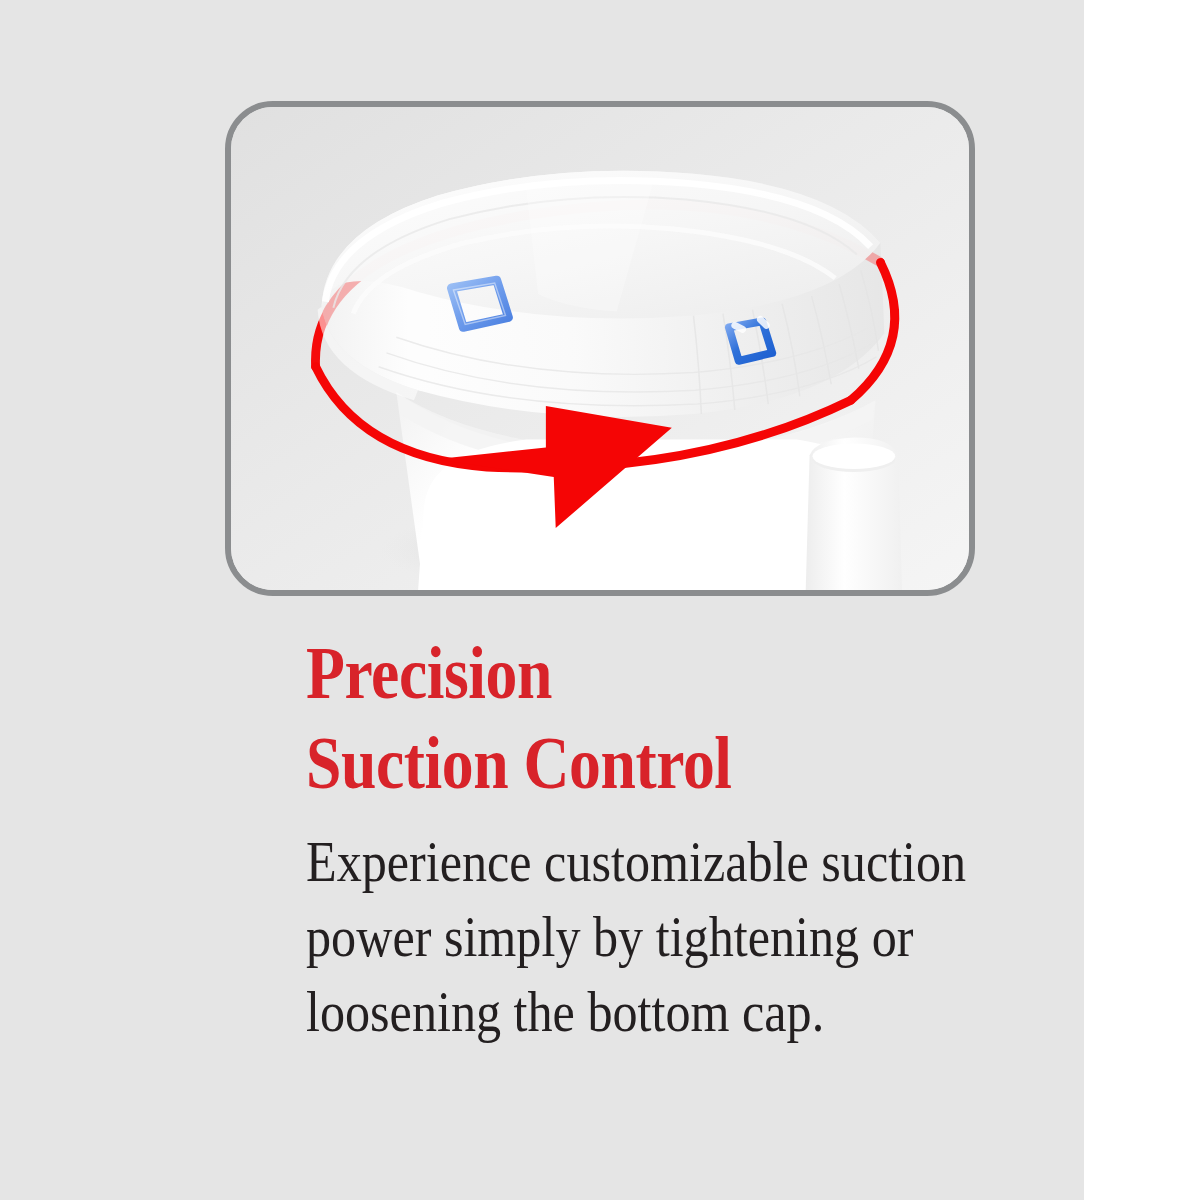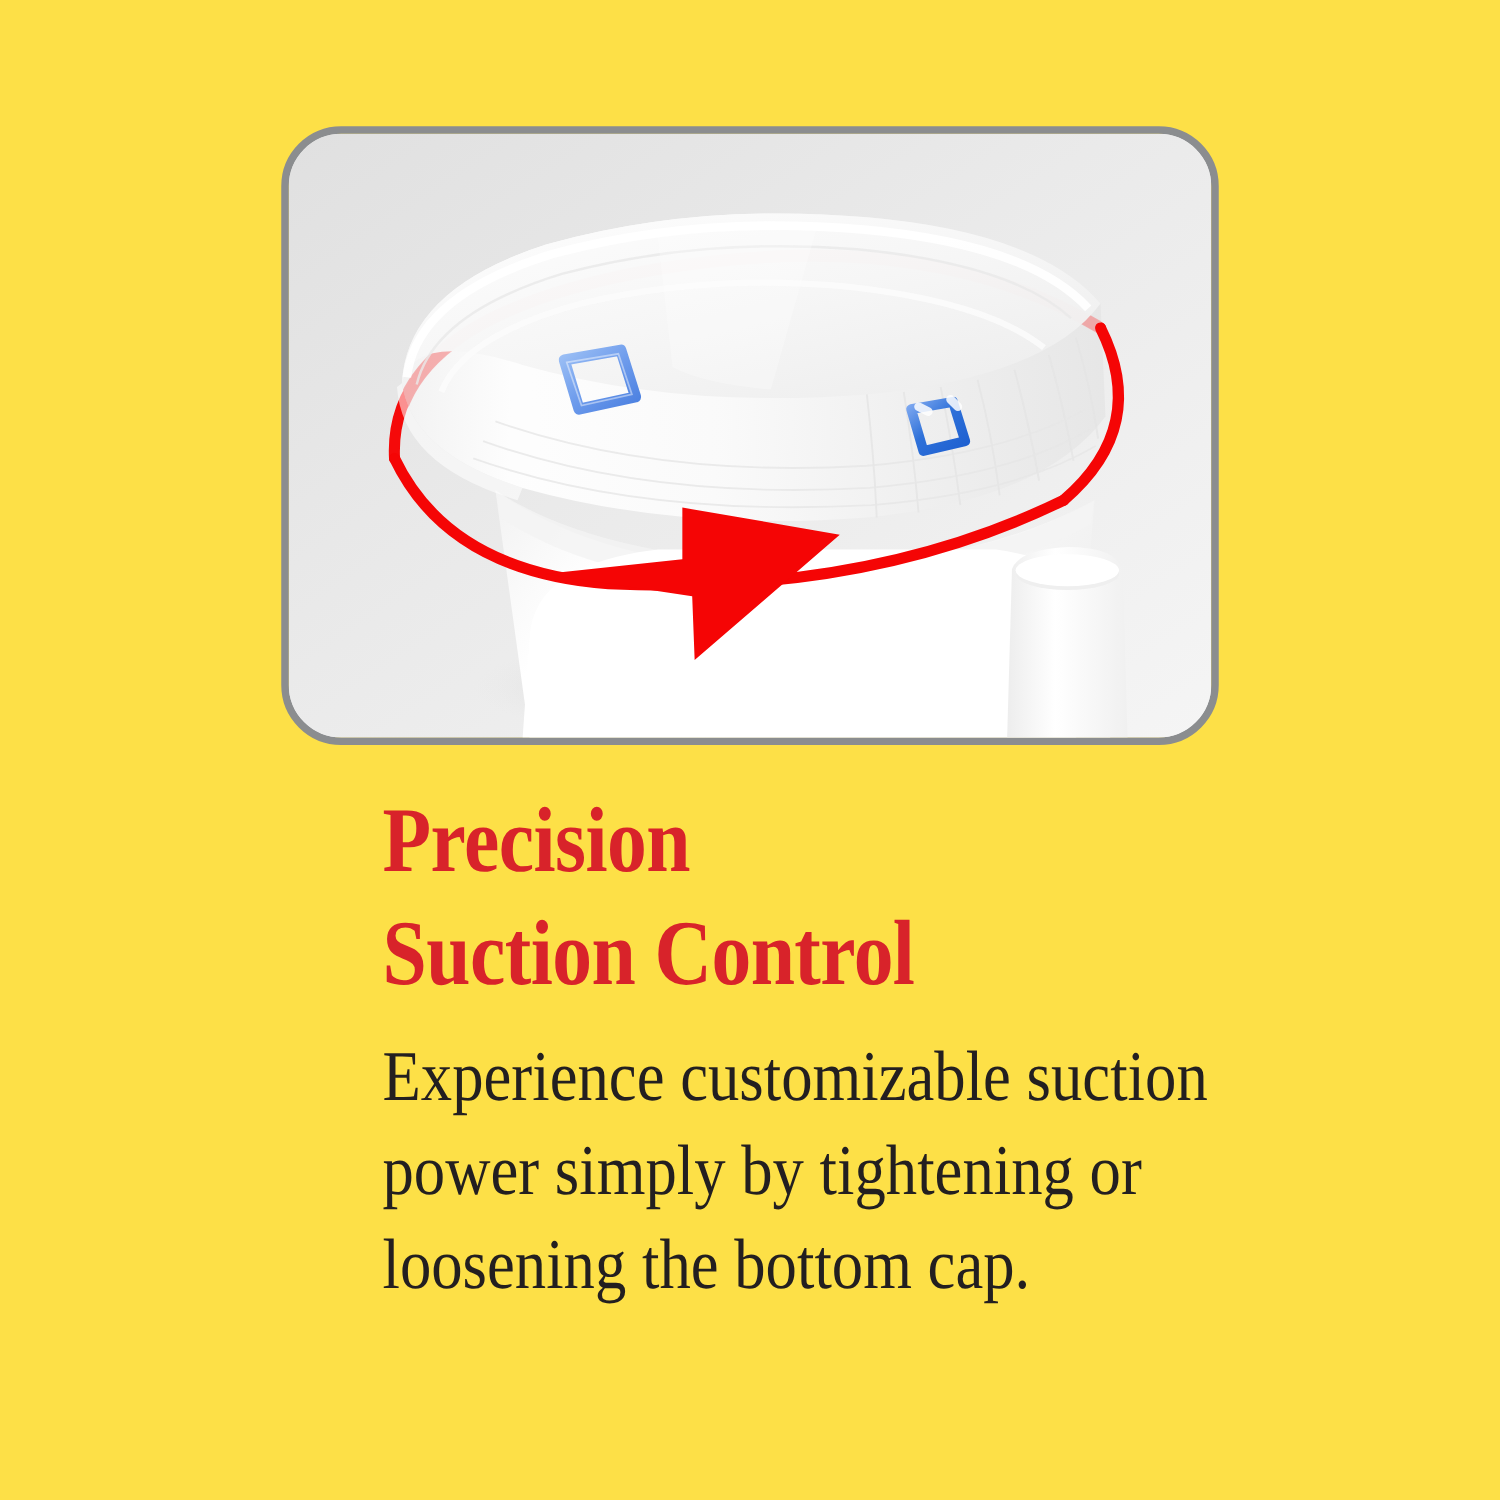--- a/index.html
+++ b/index.html
@@ -10,23 +10,23 @@
   body {
     width: 1200px;
     height: 1200px;
     overflow: hidden;
     font-family: "Liberation Serif", serif;
     -webkit-font-smoothing: antialiased;
   }
 
   .page {
     position: relative;
-    width: 1200px;
+    width: 1084px;
     height: 1200px;
-    background: #fde047;
+    background: #e5e5e5;
   }
 
   
   .panel {
     position: absolute;
     left: 225px;
     top: 101px;
     width: 750px;
     height: 495px;
     border: 6px solid #8b8d8f;

